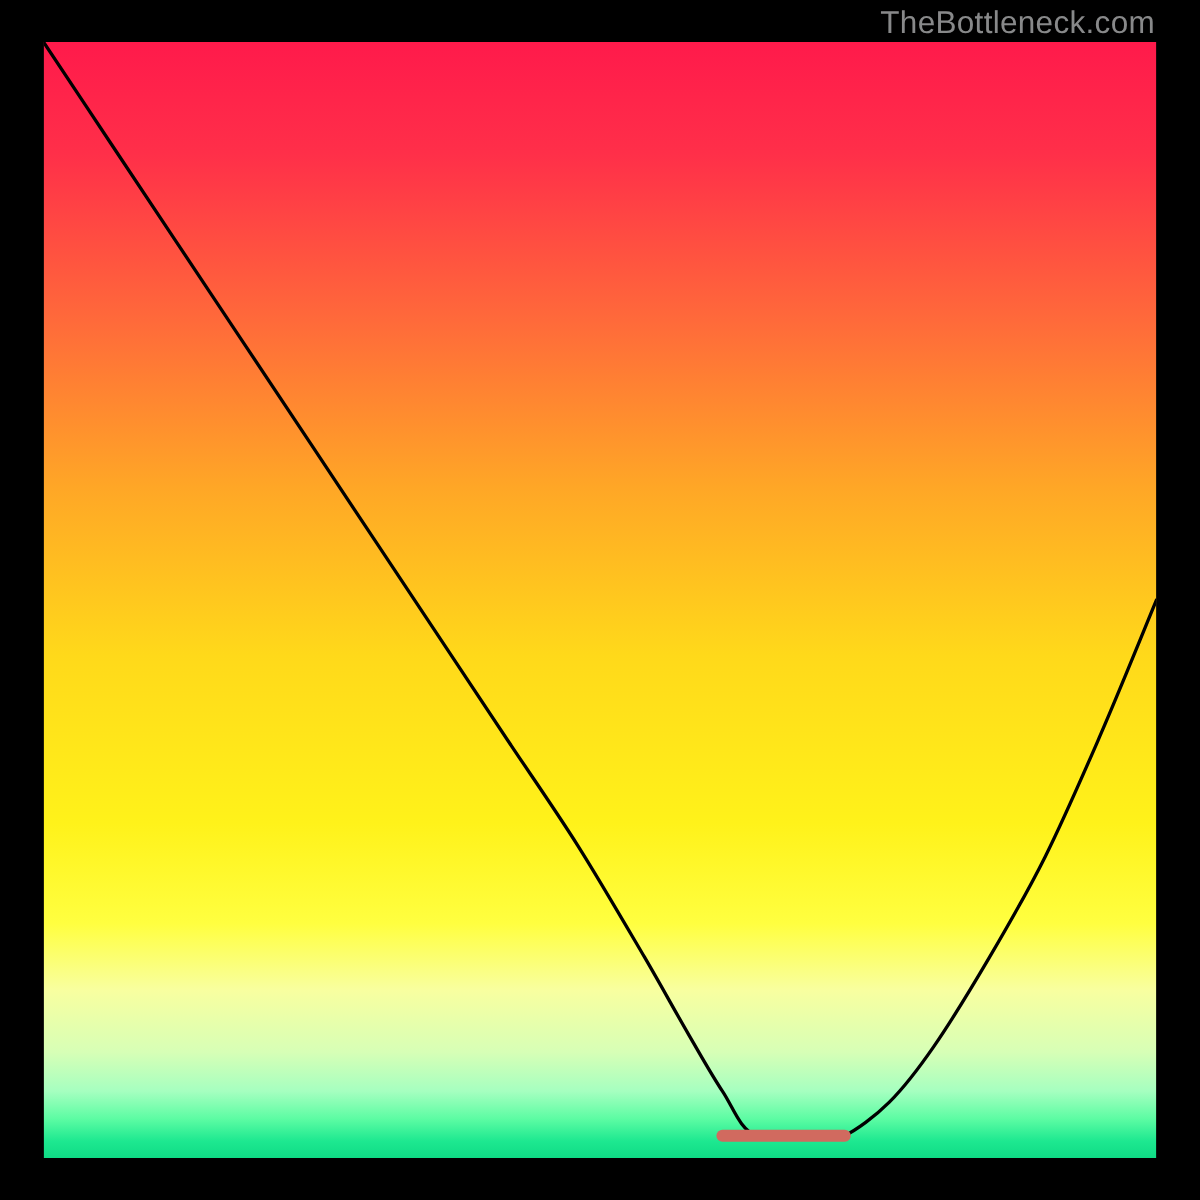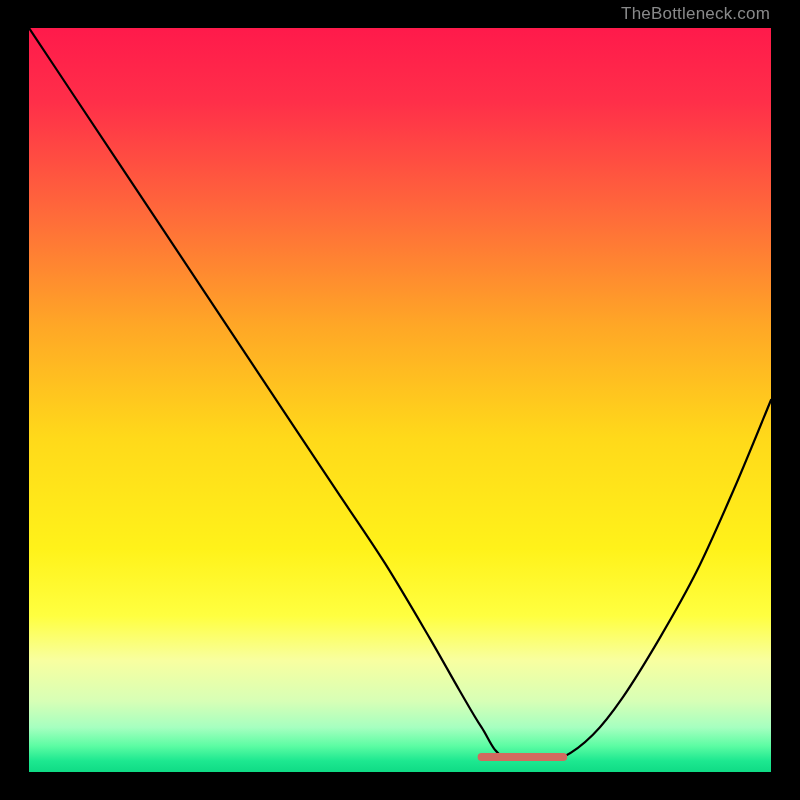--- a/index.html
+++ b/index.html
@@ -29,21 +29,21 @@
     left: 0;
     top: 0;
     width: 100%;
     height: 100%;
   }
   .watermark {
     position: absolute;
     top: 4px;
     right: 30px;
     font-family: Arial, Helvetica, sans-serif;
-    font-size: 17px;
+    font-size: 21px;
     font-weight: 500;
     color: #88898a;
     letter-spacing: 0.2px;
   }
   svg.curve {
     position: absolute;
     left: 0;
     top: 0;
     width: 100%;
     height: 100%;

